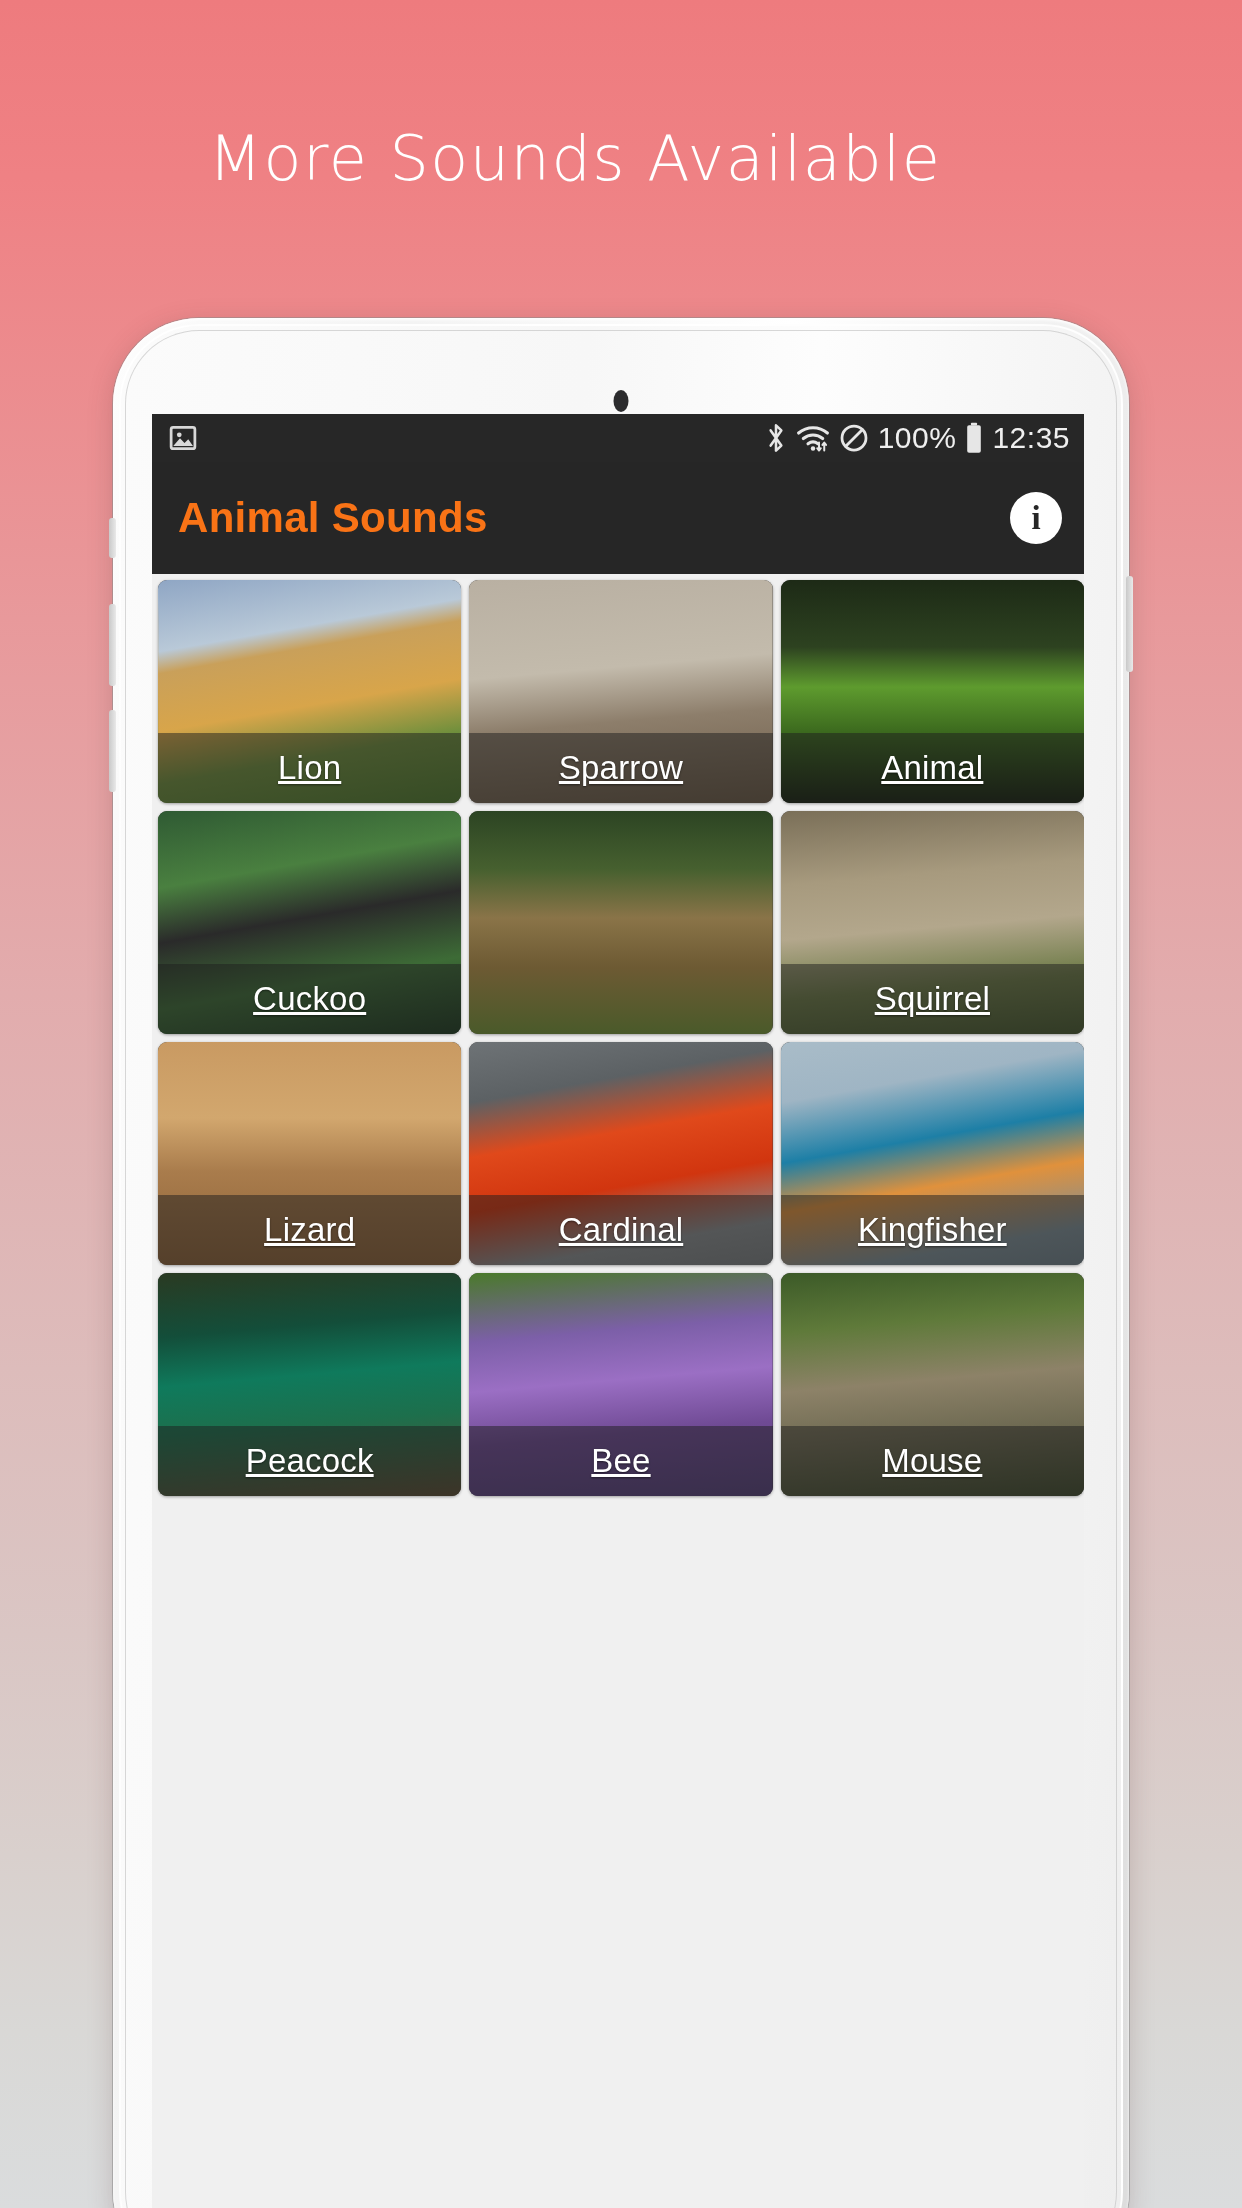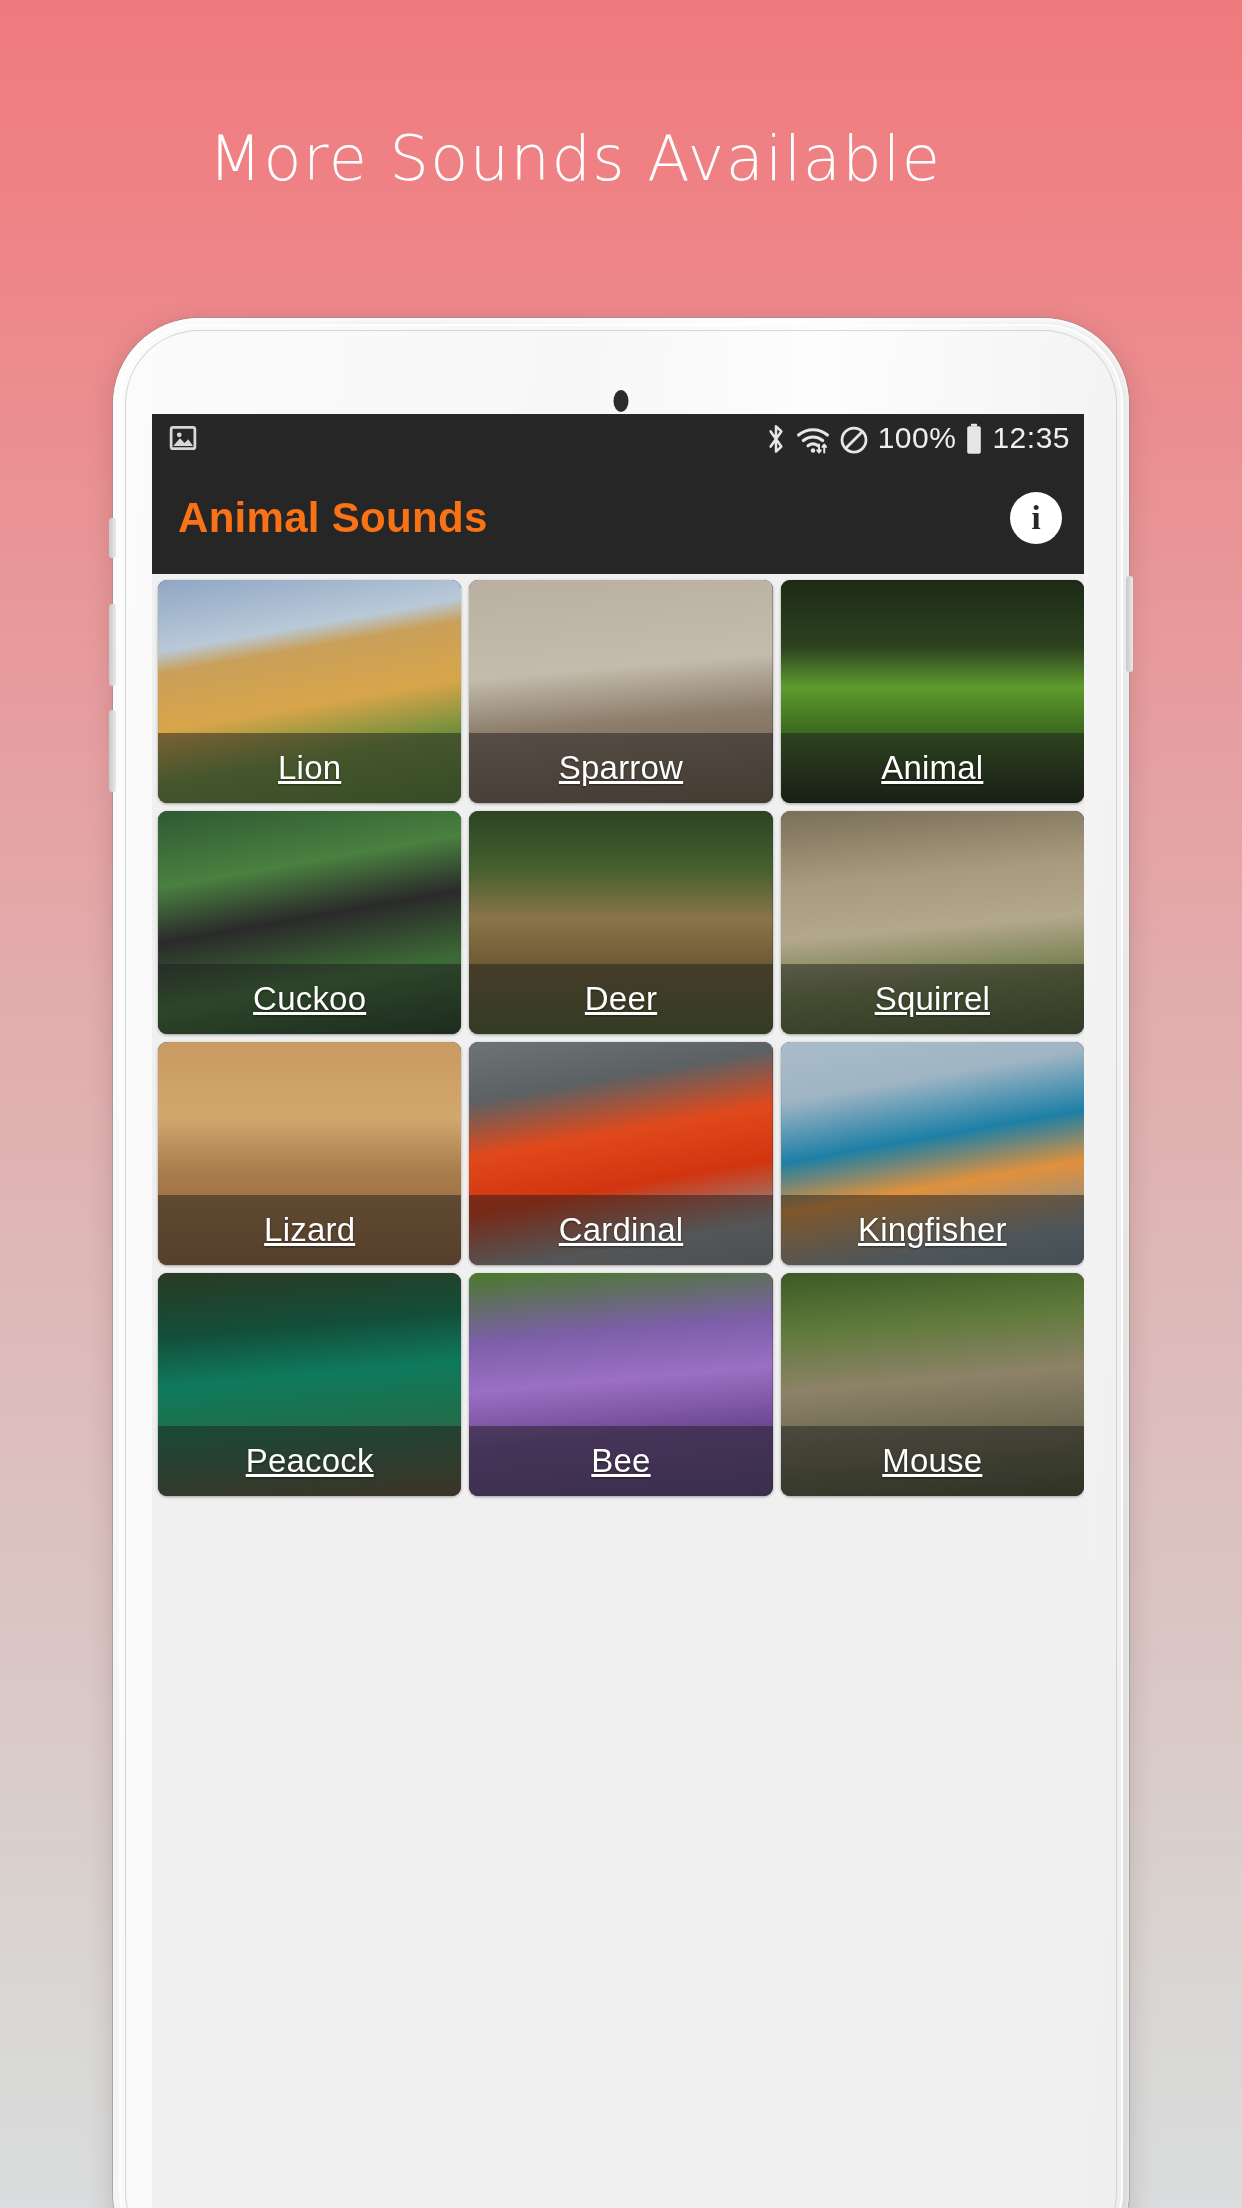--- a/index.html
+++ b/index.html
@@ -99,21 +99,21 @@
   
   .statusbar{
     height:48px; width:100%;
     background:#272727;
     display:flex; align-items:center;
     padding:0 14px 0 16px;
     color:#e8e8e8;
     position:relative;
   }
   .sb-left{ display:flex; align-items:center; gap:10px; }
-  .sb-right{ margin-left:auto; display:flex; align-items:flex-end; gap:9px; }
+  .sb-right{ margin-left:auto; display:flex; align-items:center; gap:9px; }
   .sb-text{ font-size:30px; font-weight:400; letter-spacing:.5px; color:#efefef;
             font-family:"Liberation Sans", sans-serif; }
   .ic{ display:block; }
 
   
   .appbar{
     height:112px; width:100%;
     background:#262626;
     display:flex; align-items:center;
     padding:0 22px 0 26px;
@@ -256,21 +256,20 @@
           <div class="tile">
             <div class="tile-photo" style="background-image: linear-gradient(rgb(29, 42, 22) 0%, rgb(45, 66, 32) 30%, rgb(94, 155, 46) 48%, rgb(60, 106, 30) 68%, rgb(22, 32, 15) 100%);"></div>
             <div class="tile-caption">Animal</div>
           </div>
           <div class="tile">
             <div class="tile-photo" style="background-image: linear-gradient(170deg, rgb(47, 90, 51) 0%, rgb(74, 128, 64) 28%, rgb(42, 42, 42) 48%, rgb(61, 107, 54) 72%, rgb(29, 58, 32) 100%);"></div>
             <div class="tile-caption">Cuckoo</div>
           </div>
           <div class="tile">
             <div class="tile-photo" style="background-image: linear-gradient(rgb(44, 68, 35) 0%, rgb(70, 96, 47) 26%, rgb(138, 116, 72) 48%, rgb(109, 90, 51) 70%, rgb(74, 90, 42) 100%);"></div>
-            <div class="tile-caption">Deer</div>
           </div>
           <div class="tile">
             <div class="tile-photo" style="background-image: linear-gradient(175deg, rgb(122, 111, 88) 0%, rgb(167, 154, 126) 30%, rgb(179, 167, 140) 52%, rgb(108, 122, 70) 76%, rgb(70, 88, 46) 100%);"></div>
             <div class="tile-caption">Squirrel</div>
           </div>
           <div class="tile">
             <div class="tile-photo" style="background-image: linear-gradient(rgb(201, 154, 98) 0%, rgb(210, 167, 110) 34%, rgb(169, 124, 76) 58%, rgb(141, 98, 56) 100%);"></div>
             <div class="tile-caption">Lizard</div>
           </div>
           <div class="tile">

